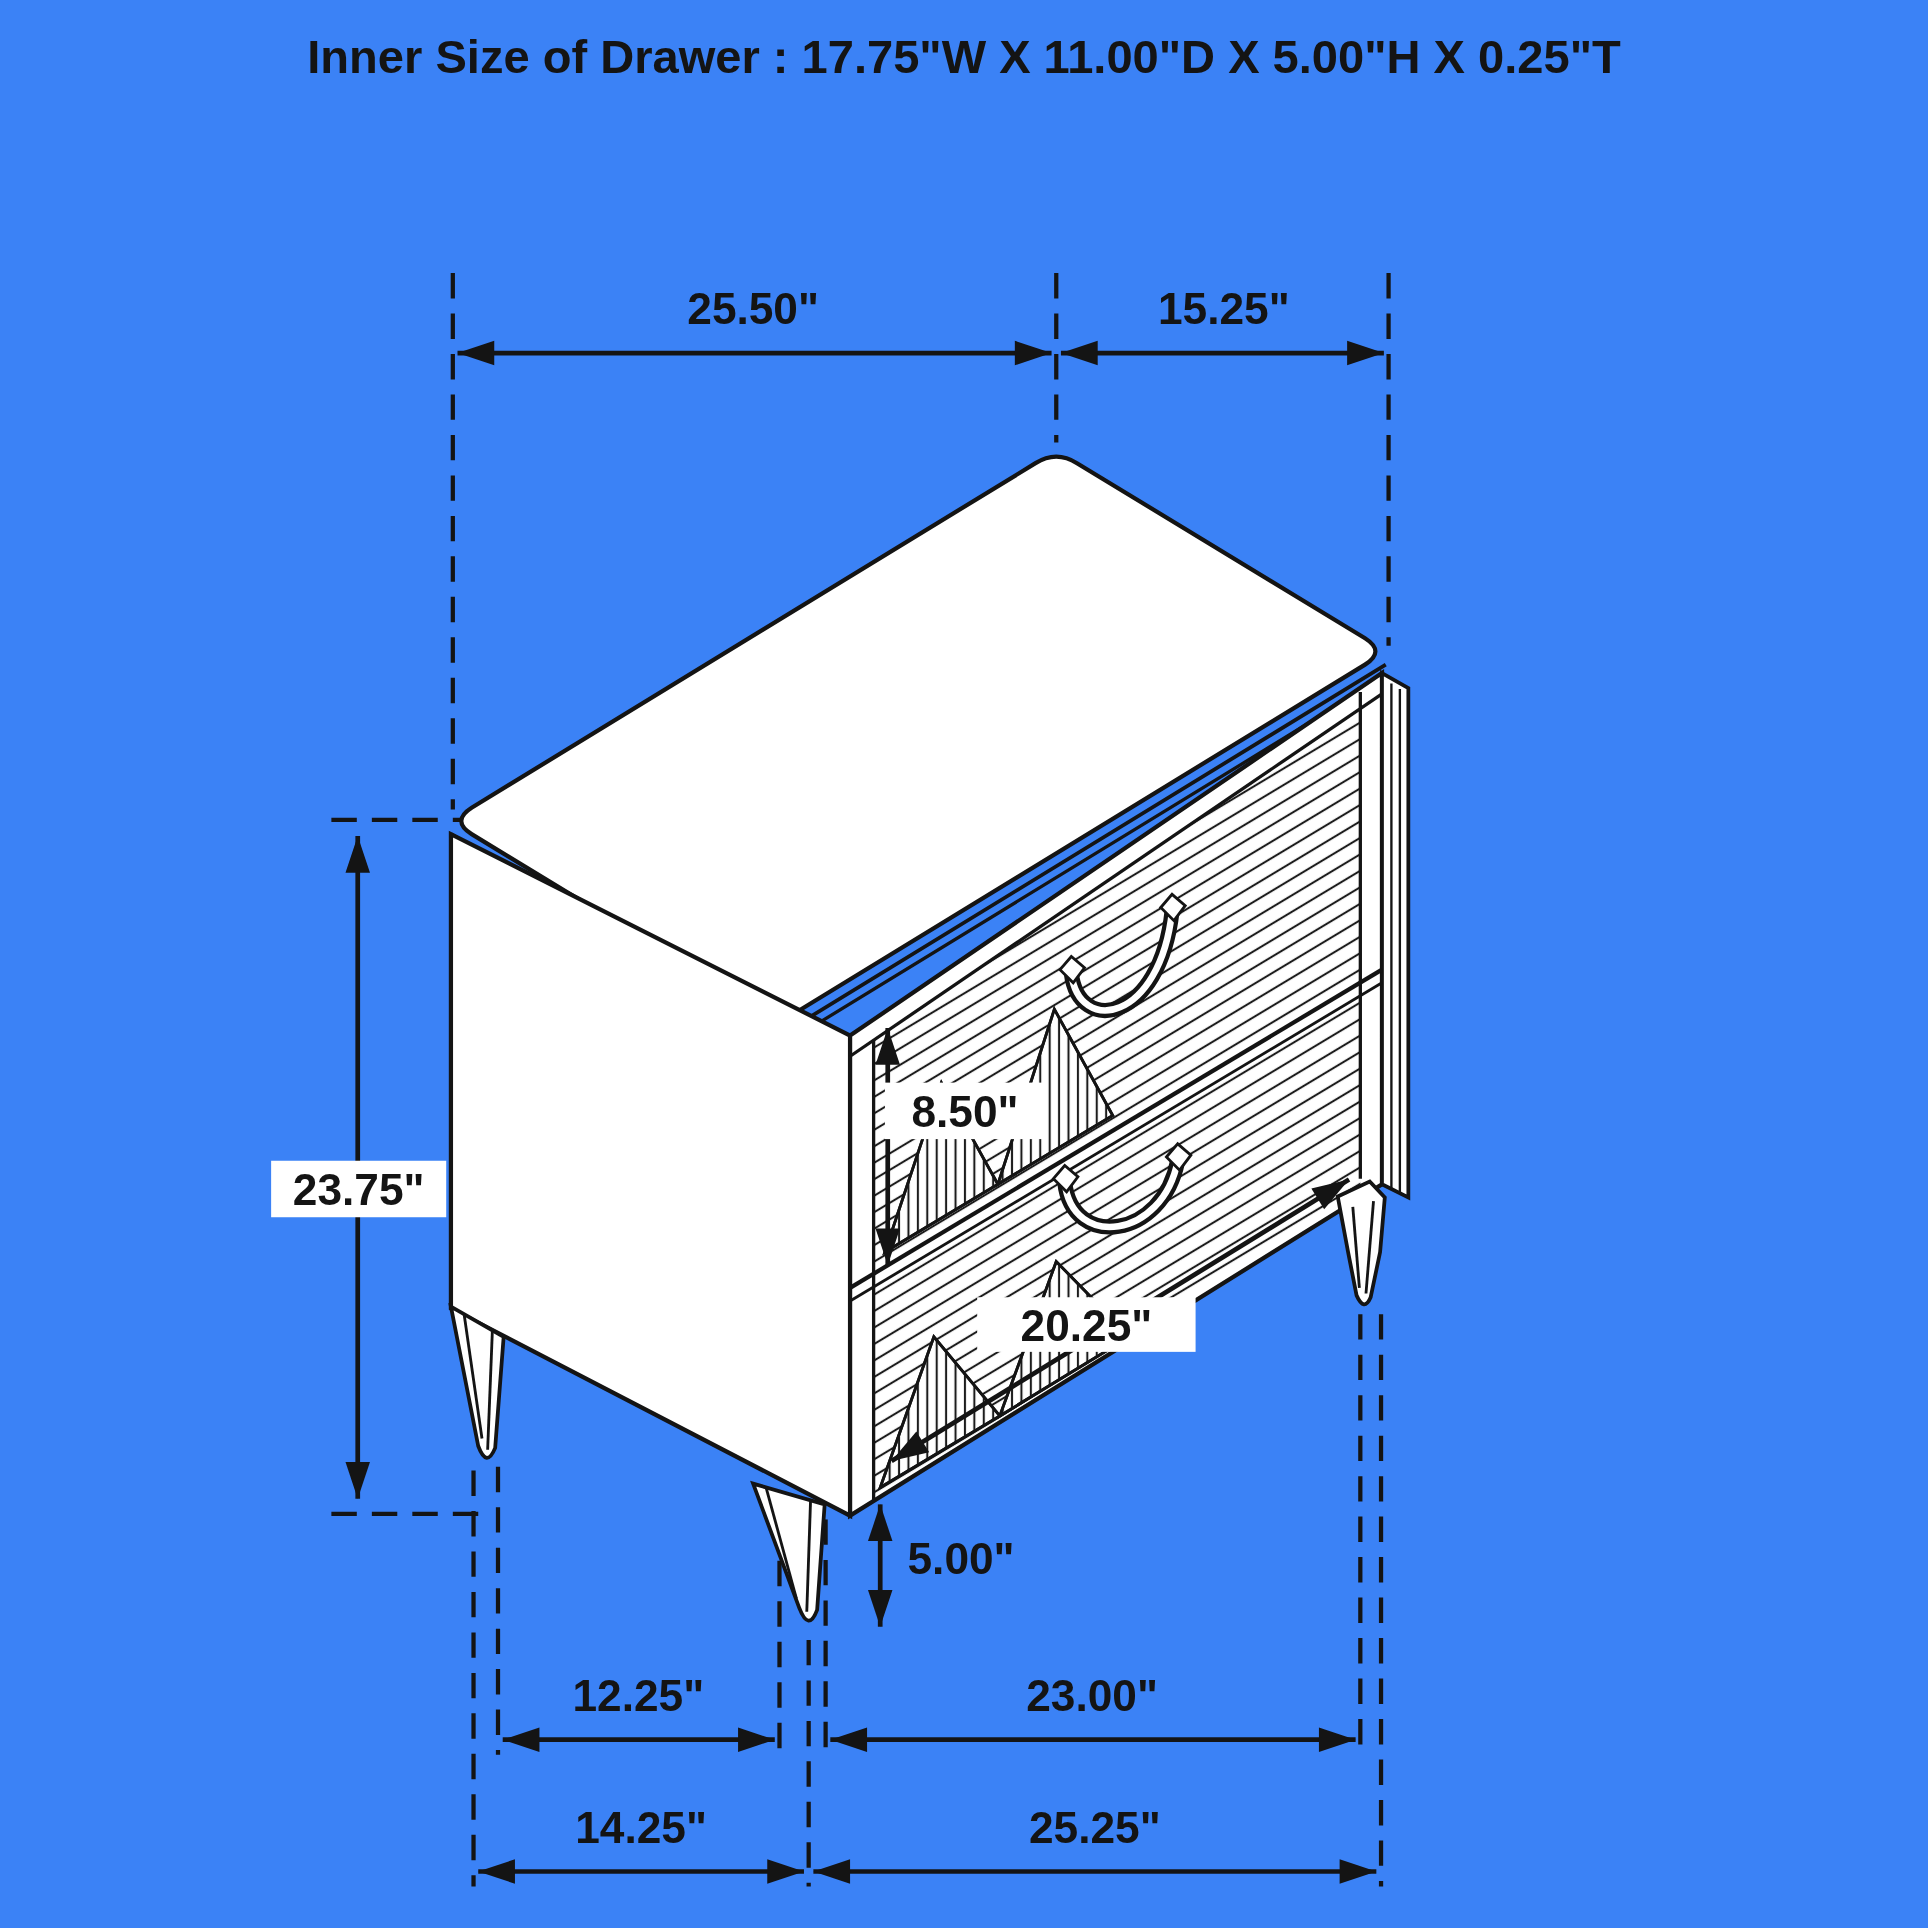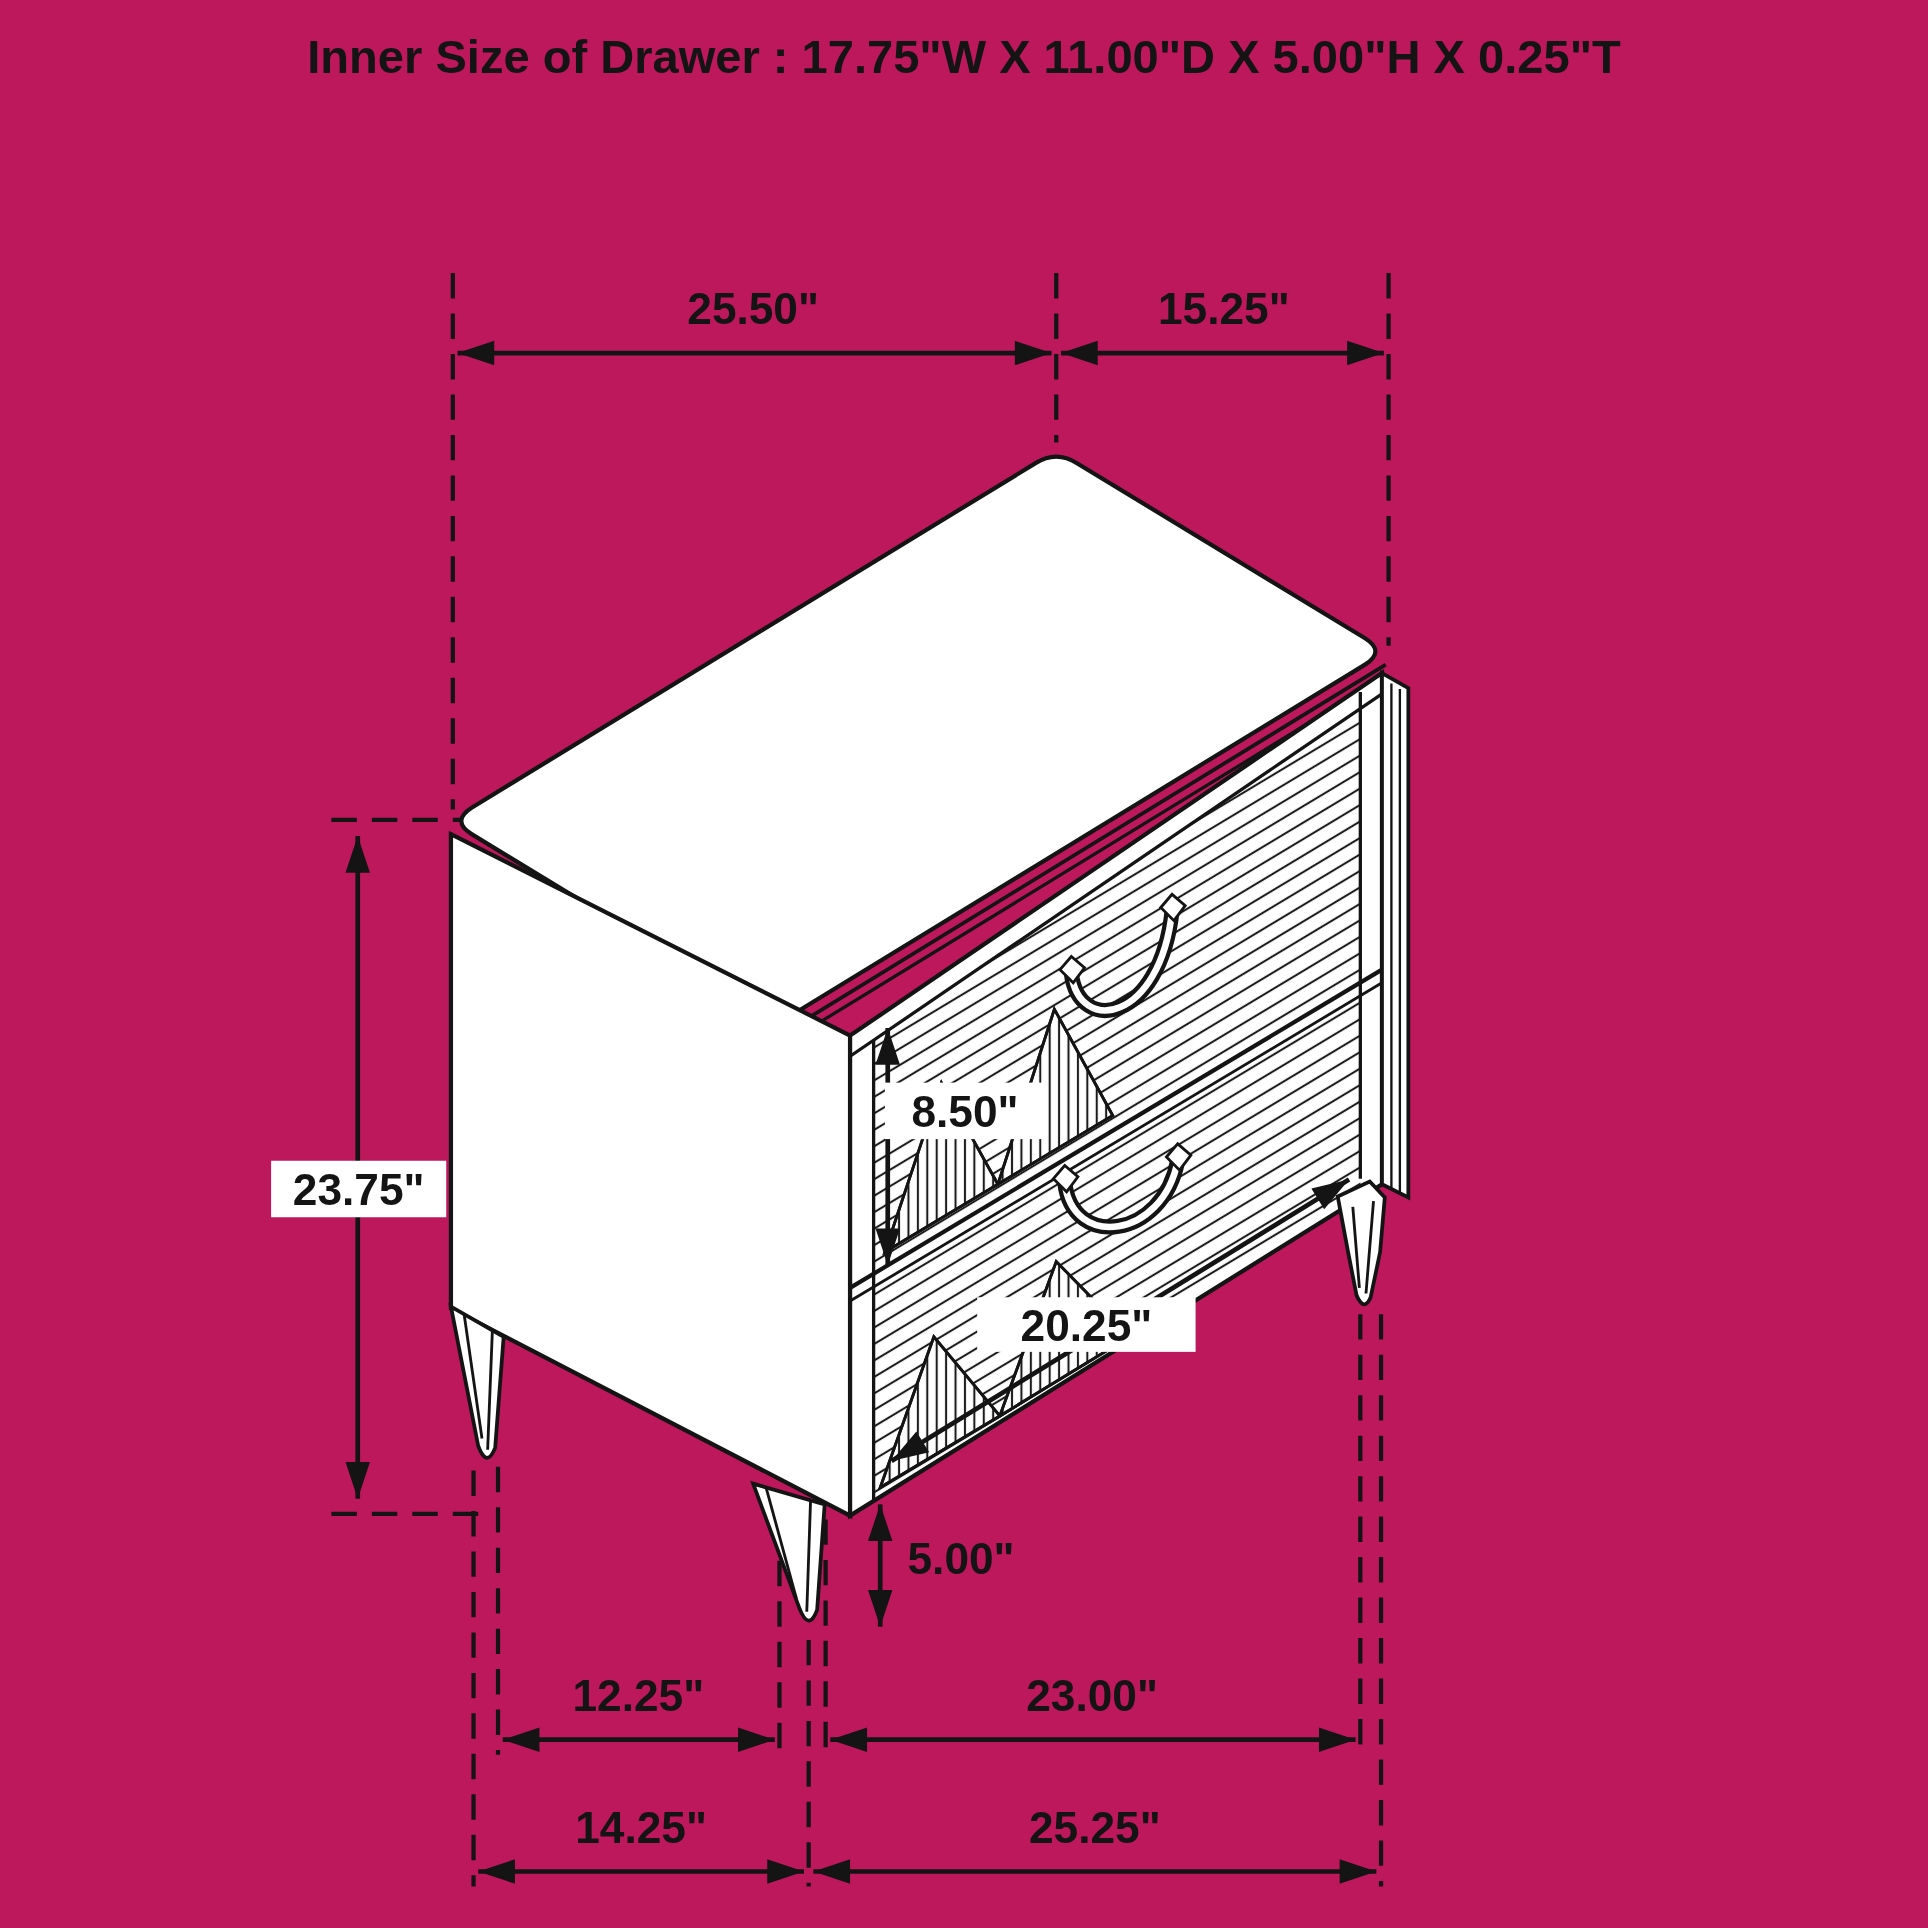--- a/index.html
+++ b/index.html
@@ -1,17 +1,17 @@
 <!DOCTYPE html>
 <html style="font-size:15px"><head>
 <meta charset="utf-8">
 <style>
   html,body{margin:0;padding:0;background:#ffffff;}
   body{font-family:"Liberation Sans", sans-serif;}
-  #stage{position:relative;width:1928px;height:1928px;background:#be185d;overflow:hidden;}
+  #stage{position:relative;width:1928px;height:1928px;background:#3b82f6;overflow:hidden;}
   svg{display:block;}
   .dimtext{font-family:"Liberation Sans", sans-serif;font-weight:bold;font-size:47px;fill:#141414;}
   .titletext{font-family:"Liberation Sans", sans-serif;font-weight:bold;font-size:50px;fill:#141414;}
   .ext{stroke:#141414;stroke-width:4.5;stroke-dasharray:27 16;fill:none;}
   .dimline{stroke:#141414;stroke-width:5;fill:none;}
   .outline{stroke:#141414;fill:#ffffff;}
   .thin{stroke:#141414;fill:none;}
 </style>
 </head>
 <body>

